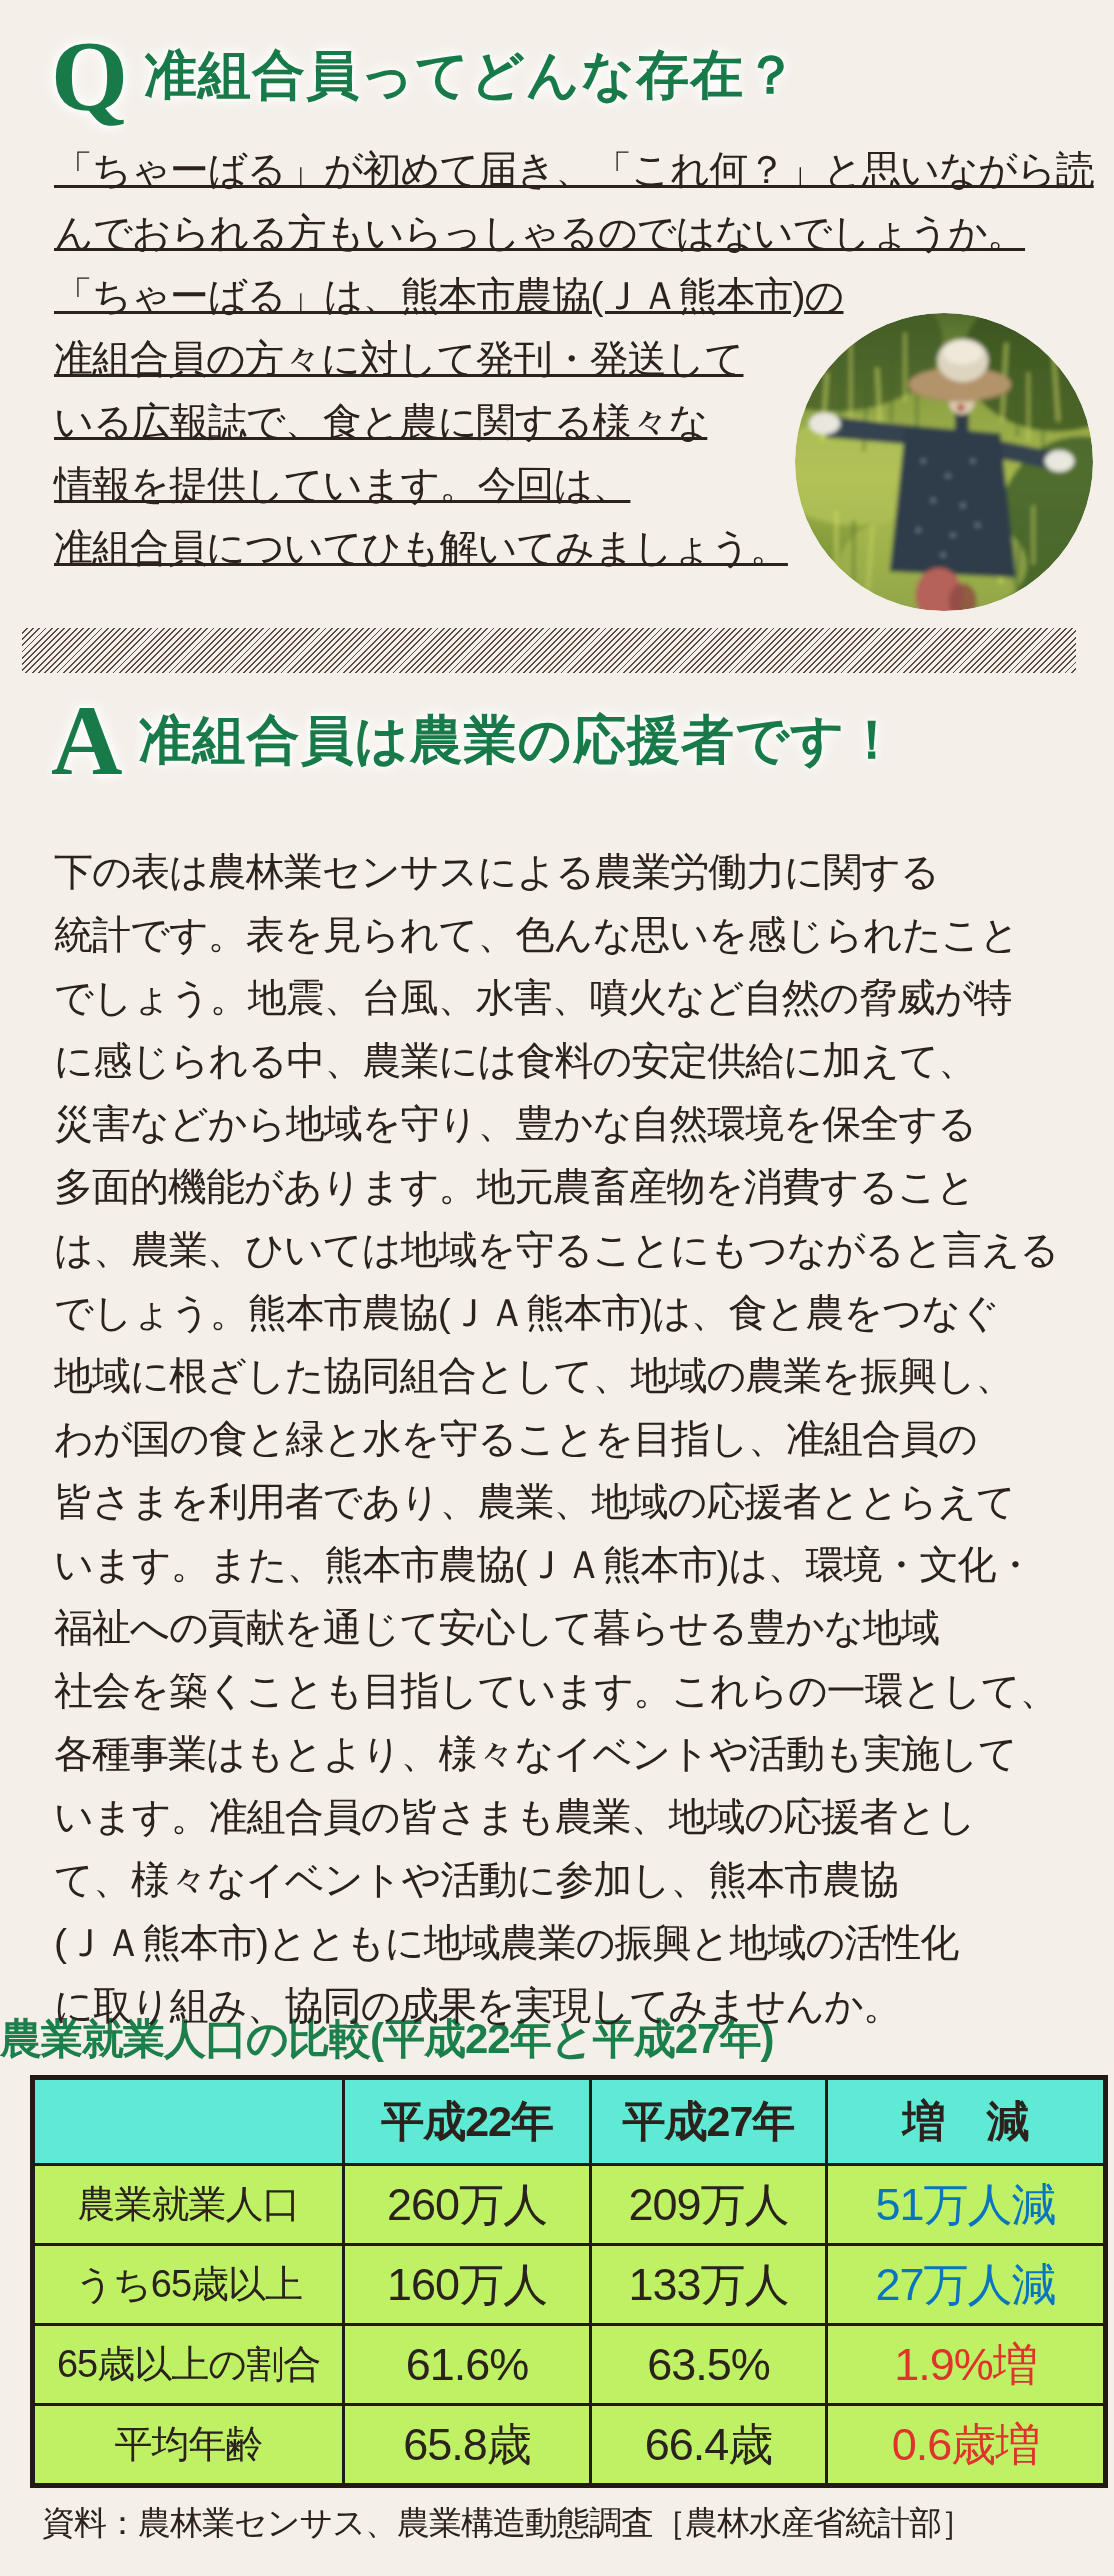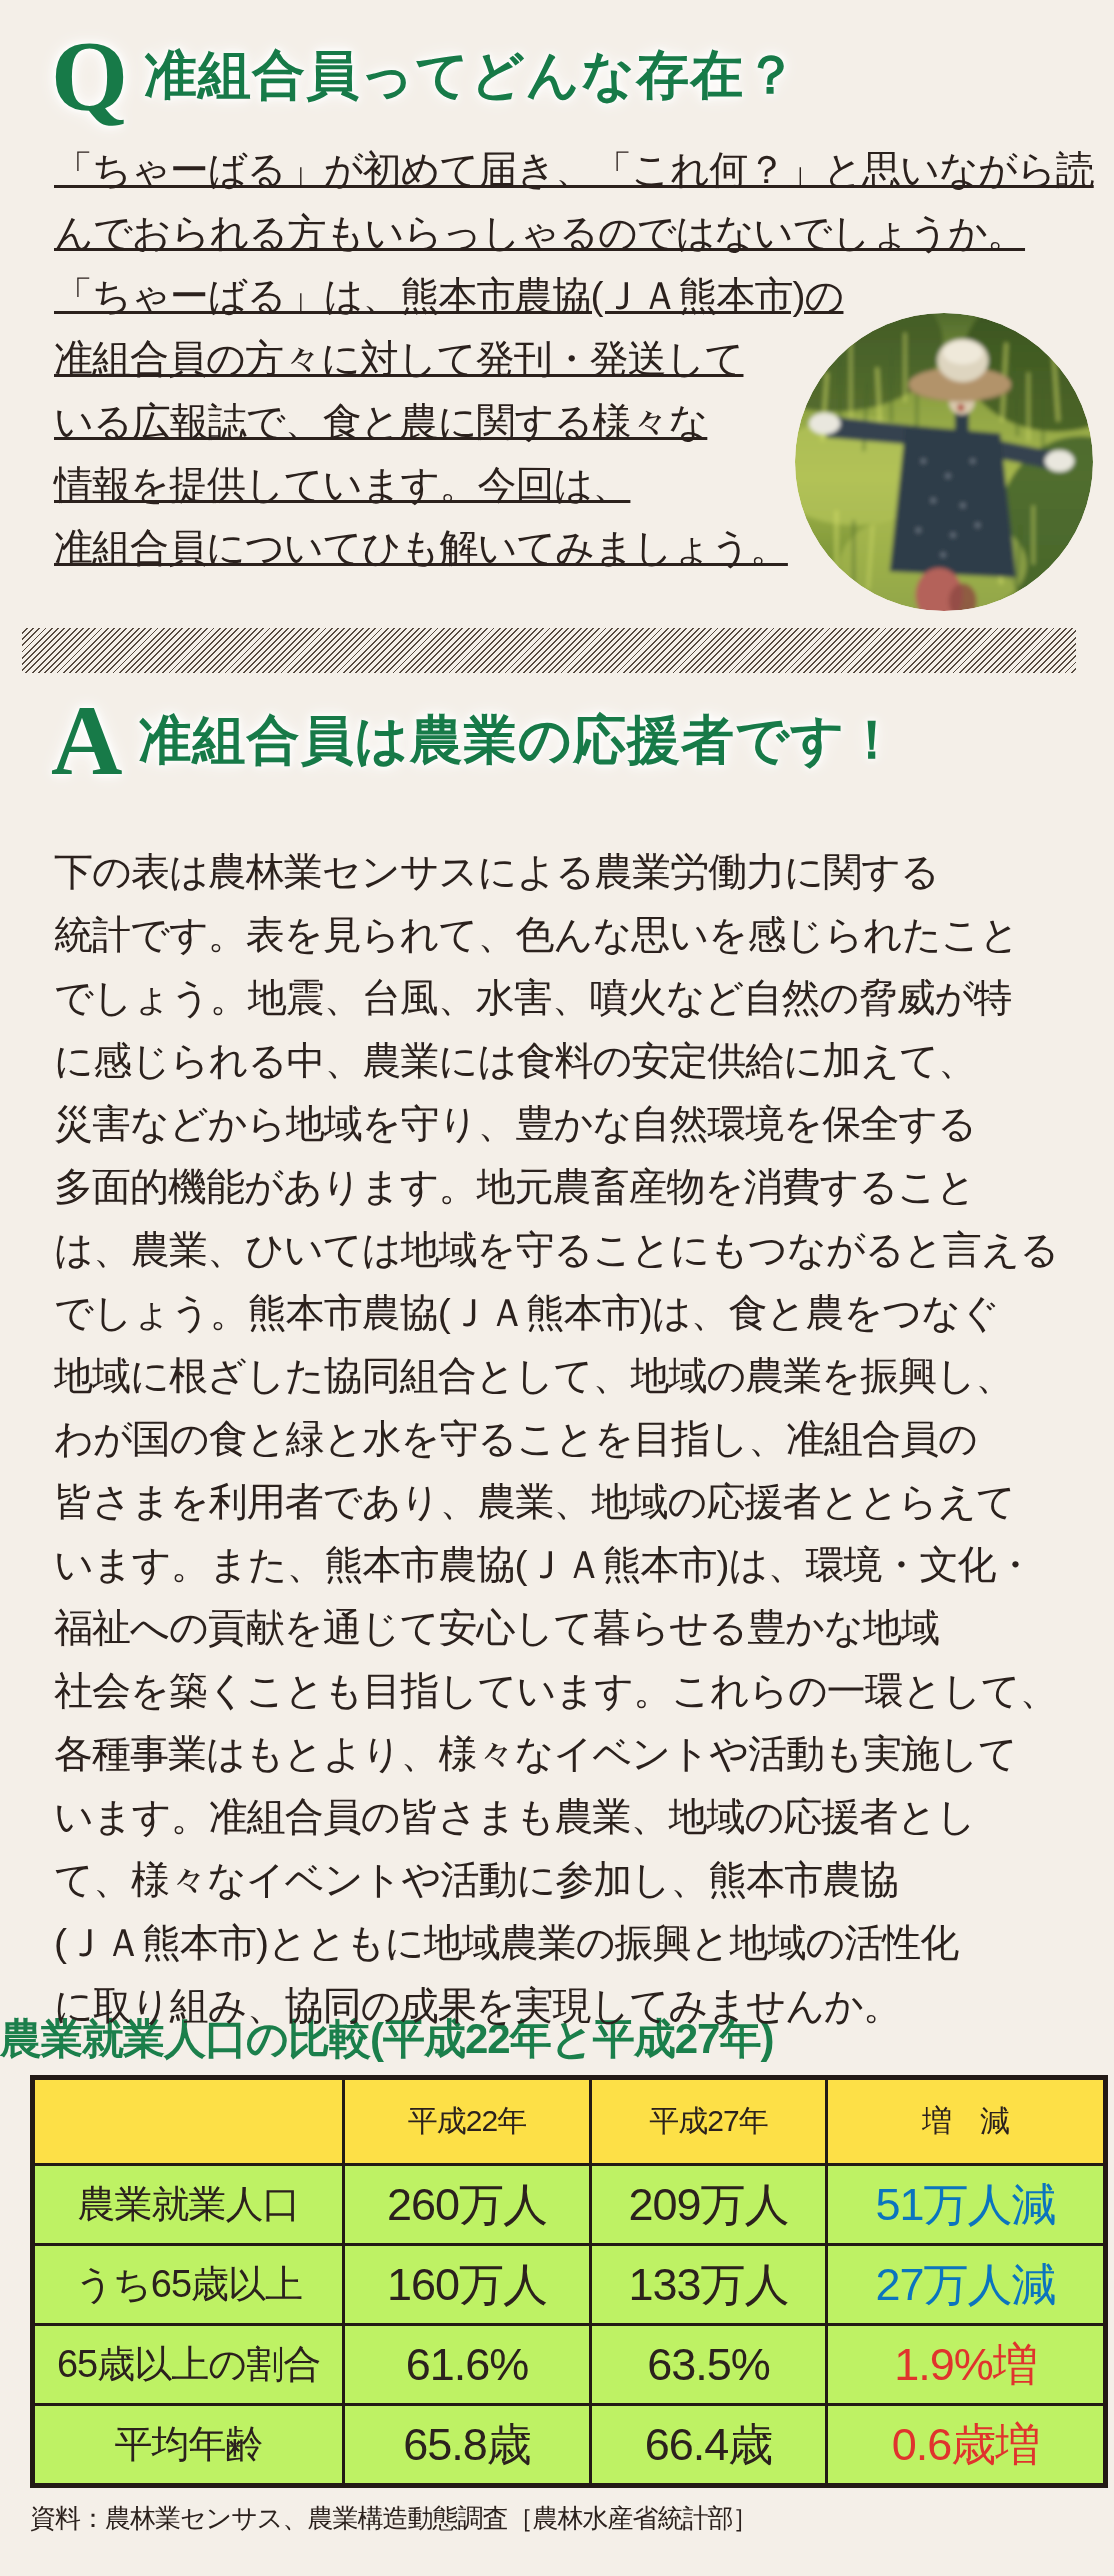--- a/index.html
+++ b/index.html
@@ -60,27 +60,27 @@
   table.stats {
     position:absolute; top:2075px; left:30px; width:1078px;
     border-collapse:collapse; table-layout:fixed;
     border:5px solid #231a15; z-index:1;
   }
   .stats th, .stats td {
     border:3px solid #231a15; text-align:center; padding:0;
     letter-spacing:-1px; overflow:hidden;
   }
   .stats th {
-    background:#fde047; height:83px; font-size:30px; font-weight:400; color:#2b211d;
+    background:#5eead4; height:83px; font-size:43px; font-weight:700; color:#2b211d;
   }
   .stats td { background:#bef264; height:77px; font-size:45px; }
   .stats td.lbl { font-size:38px; }
 
   .source {
-    position:absolute; top:2501px; left:30px; font-size:26px;
+    position:absolute; top:2501px; left:42px; font-size:33px;
     letter-spacing:-1px; white-space:nowrap; z-index:1;
   }
 </style>
 </head>
 <body>
 
 <div class="page">
 
   <header class="qa-head q-pos">
     <span class="big-letter">Q</span>

